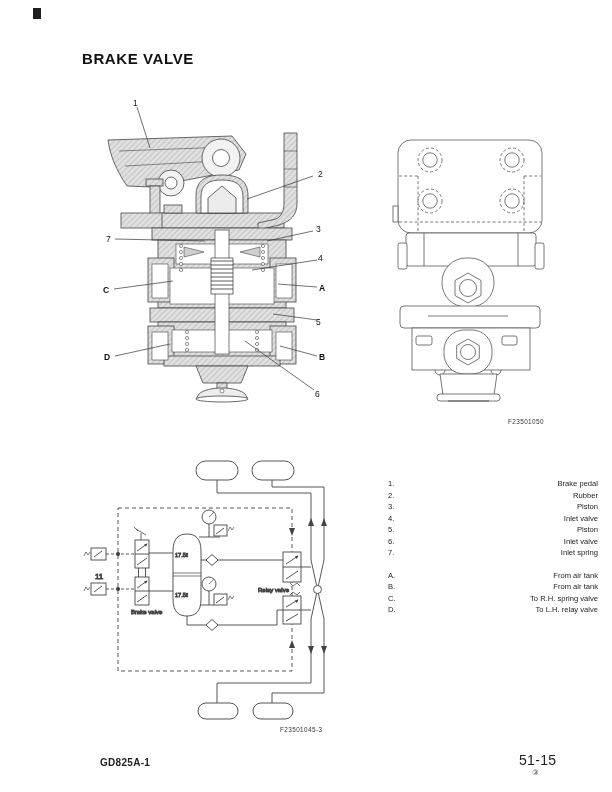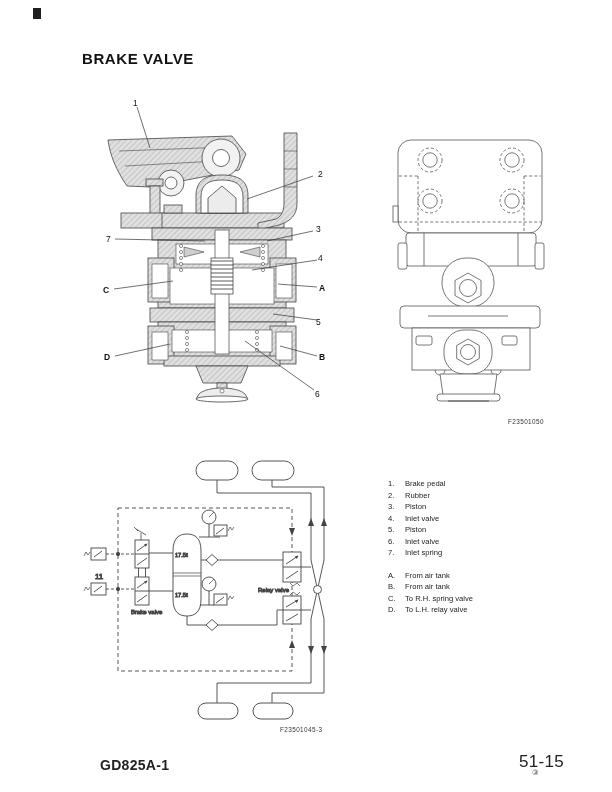--- a/index.html
+++ b/index.html
@@ -10,23 +10,23 @@
   .abs{position:absolute;}
   .corner-mark{left:33px;top:8px;width:8px;height:11px;background:#1f1f1f;}
   .page-title{left:82px;top:40px;font-size:15px;font-weight:bold;letter-spacing:0.6px;color:#111;}
   .fig-ref{font-size:6.4px;color:#333;letter-spacing:0.4px;}
   .fig-ref-ext{left:508px;top:418px;}
   .fig-ref-sch{left:280px;top:726px;}
   .parts-list{left:388px;top:478px;width:210px;font-size:7.6px;line-height:11.5px;color:#222;}
   .parts-group-lettered{margin-top:11px;}
   .part-row{display:flex;}
   .part-key{width:17px;flex:0 0 17px;}
-  .part-label{flex:1;}
-  .footer-model{left:100px;top:757px;font-size:14px;font-weight:bold;letter-spacing:0.3px;color:#222;}
-  .footer-page{left:519px;top:752px;font-size:17px;color:#222;letter-spacing:0.3px;}
+  .part-label{flex:1;text-align:right;}
+  .footer-model{left:100px;top:757px;font-size:10px;font-weight:bold;letter-spacing:0.3px;color:#222;}
+  .footer-page{left:519px;top:752px;font-size:14px;color:#222;letter-spacing:0.3px;}
   .footer-sym{left:532px;top:768px;font-size:7.5px;color:#333;}
   svg text{font-family:"Liberation Sans", sans-serif;}
   .callout{font-size:8.5px;fill:#111;}
   .callout-bold{font-size:8.5px;font-weight:bold;fill:#111;}
   .sch-label{font-size:6px;fill:#222;}
   .sch-small{font-size:5.6px;fill:#222;}
   .sch-id{font-size:8px;fill:#222;}
 </style>
 </head>
 <body>

